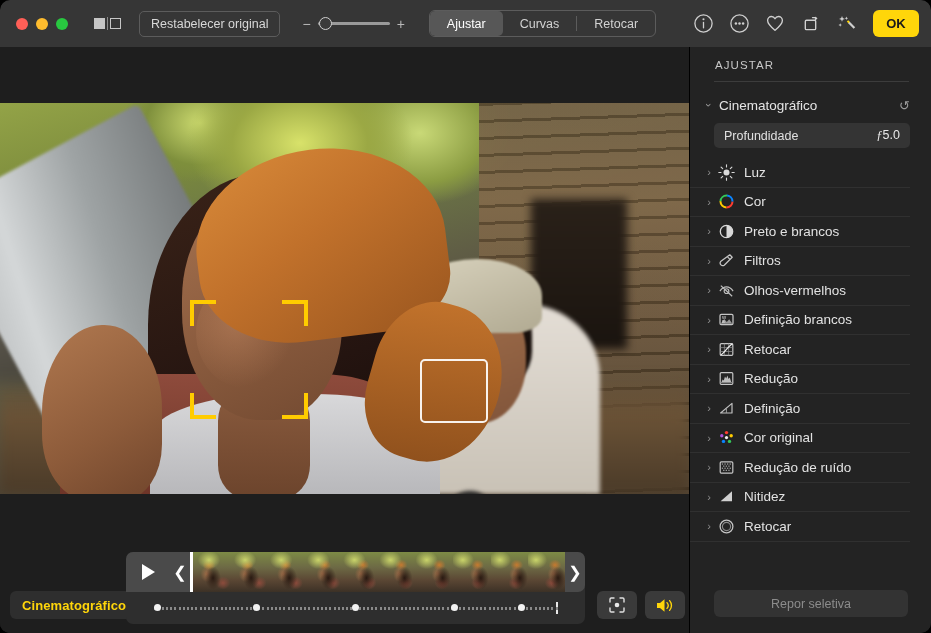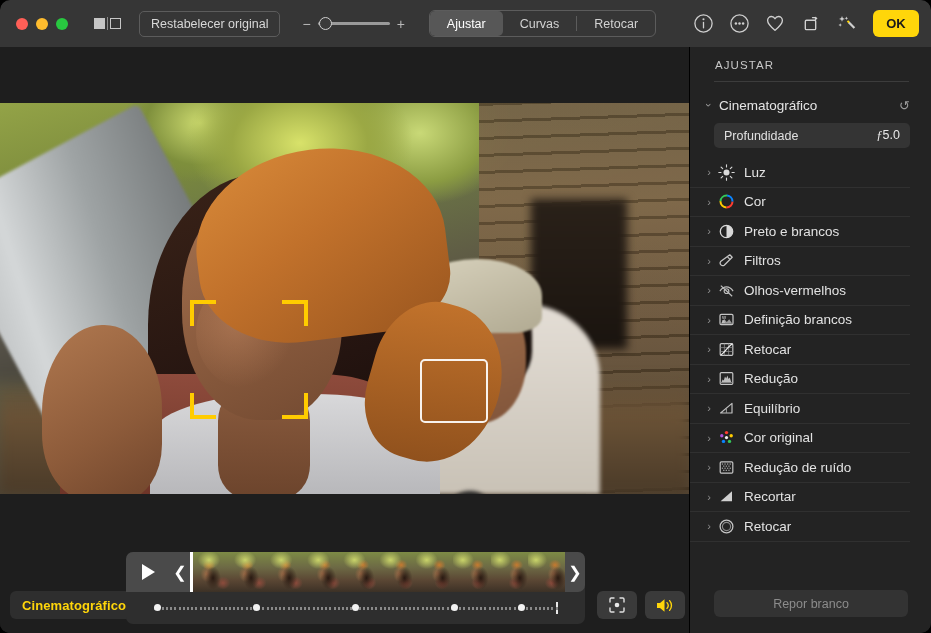--- a/index.html
+++ b/index.html
@@ -796,21 +796,21 @@
             <span class="adj-label">Redução</span>
           </div>
           <div class="adj-row">
             <span class="chev">›</span>
             <span class="adj-icon">
               <svg width="17" height="17" viewBox="0 0 17 17">
                 <path d="M2.6 13 L14 3.4 L14 13 Z" fill="none" stroke="#c0c0c0" stroke-width="1.2" stroke-linejoin="round"></path>
                 <line x1="8.4" y1="8.2" x2="8.4" y2="13" stroke="#9e9e9e" stroke-width="1"></line>
               </svg>
             </span>
-            <span class="adj-label">Equilíbrio</span>
+            <span class="adj-label">Definição</span>
           </div>
           <div class="adj-row">
             <span class="chev">›</span>
             <span class="adj-icon">
               <svg width="17" height="17" viewBox="0 0 17 17">
                 <circle cx="8.5" cy="3.6" r="1.7" fill="#ff3b30"></circle>
                 <circle cx="13.2" cy="6.8" r="1.7" fill="#ffcc00"></circle>
                 <circle cx="11.5" cy="12.4" r="1.7" fill="#34c759"></circle>
                 <circle cx="5.5" cy="12.4" r="1.7" fill="#0a84ff"></circle>
                 <circle cx="3.8" cy="6.8" r="1.7" fill="#af52de"></circle>
@@ -844,32 +844,32 @@
             </span>
             <span class="adj-label">Redução de ruído</span>
           </div>
           <div class="adj-row">
             <span class="chev">›</span>
             <span class="adj-icon">
               <svg width="17" height="17" viewBox="0 0 17 17">
                 <path d="M2.6 13.2 L14 3.2 L14 13.2 Z" fill="#d0d0d0"></path>
               </svg>
             </span>
-            <span class="adj-label">Recortar</span>
+            <span class="adj-label">Nitidez</span>
           </div>
           <div class="adj-row">
             <span class="chev">›</span>
             <span class="adj-icon">
               <svg width="17" height="17" viewBox="0 0 17 17">
                 <circle cx="8.5" cy="8.5" r="6.4" fill="none" stroke="#c6c6c6" stroke-width="1.25"></circle>
                 <circle cx="8.5" cy="8.5" r="4.1" fill="none" stroke="#8a8a8a" stroke-width="1.1"></circle>
               </svg>
             </span>
             <span class="adj-label">Retocar</span>
           </div>
         </div>
     </div>
 
     <div id="reset-adjust">
-      <span>Repor branco</span>
+      <span>Repor seletiva</span>
     </div>
   </div>
 </div>
 
 </body></html>

